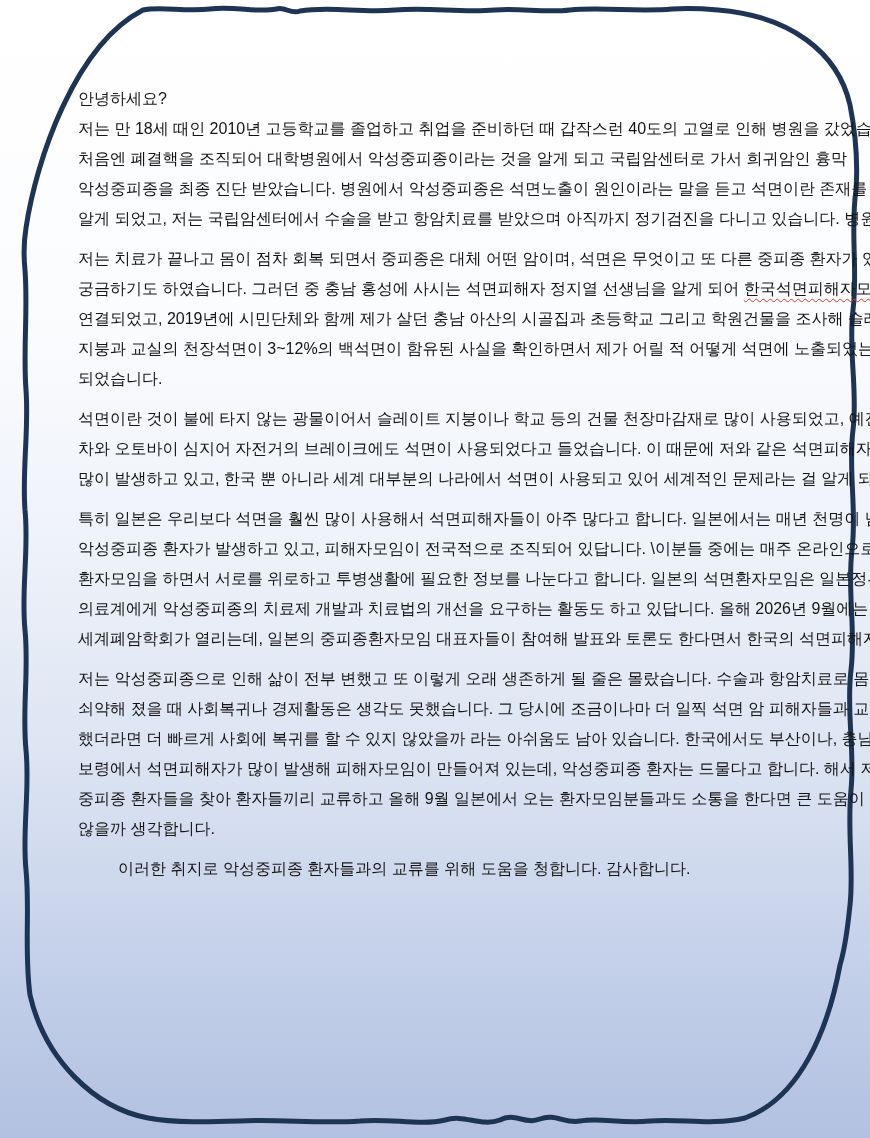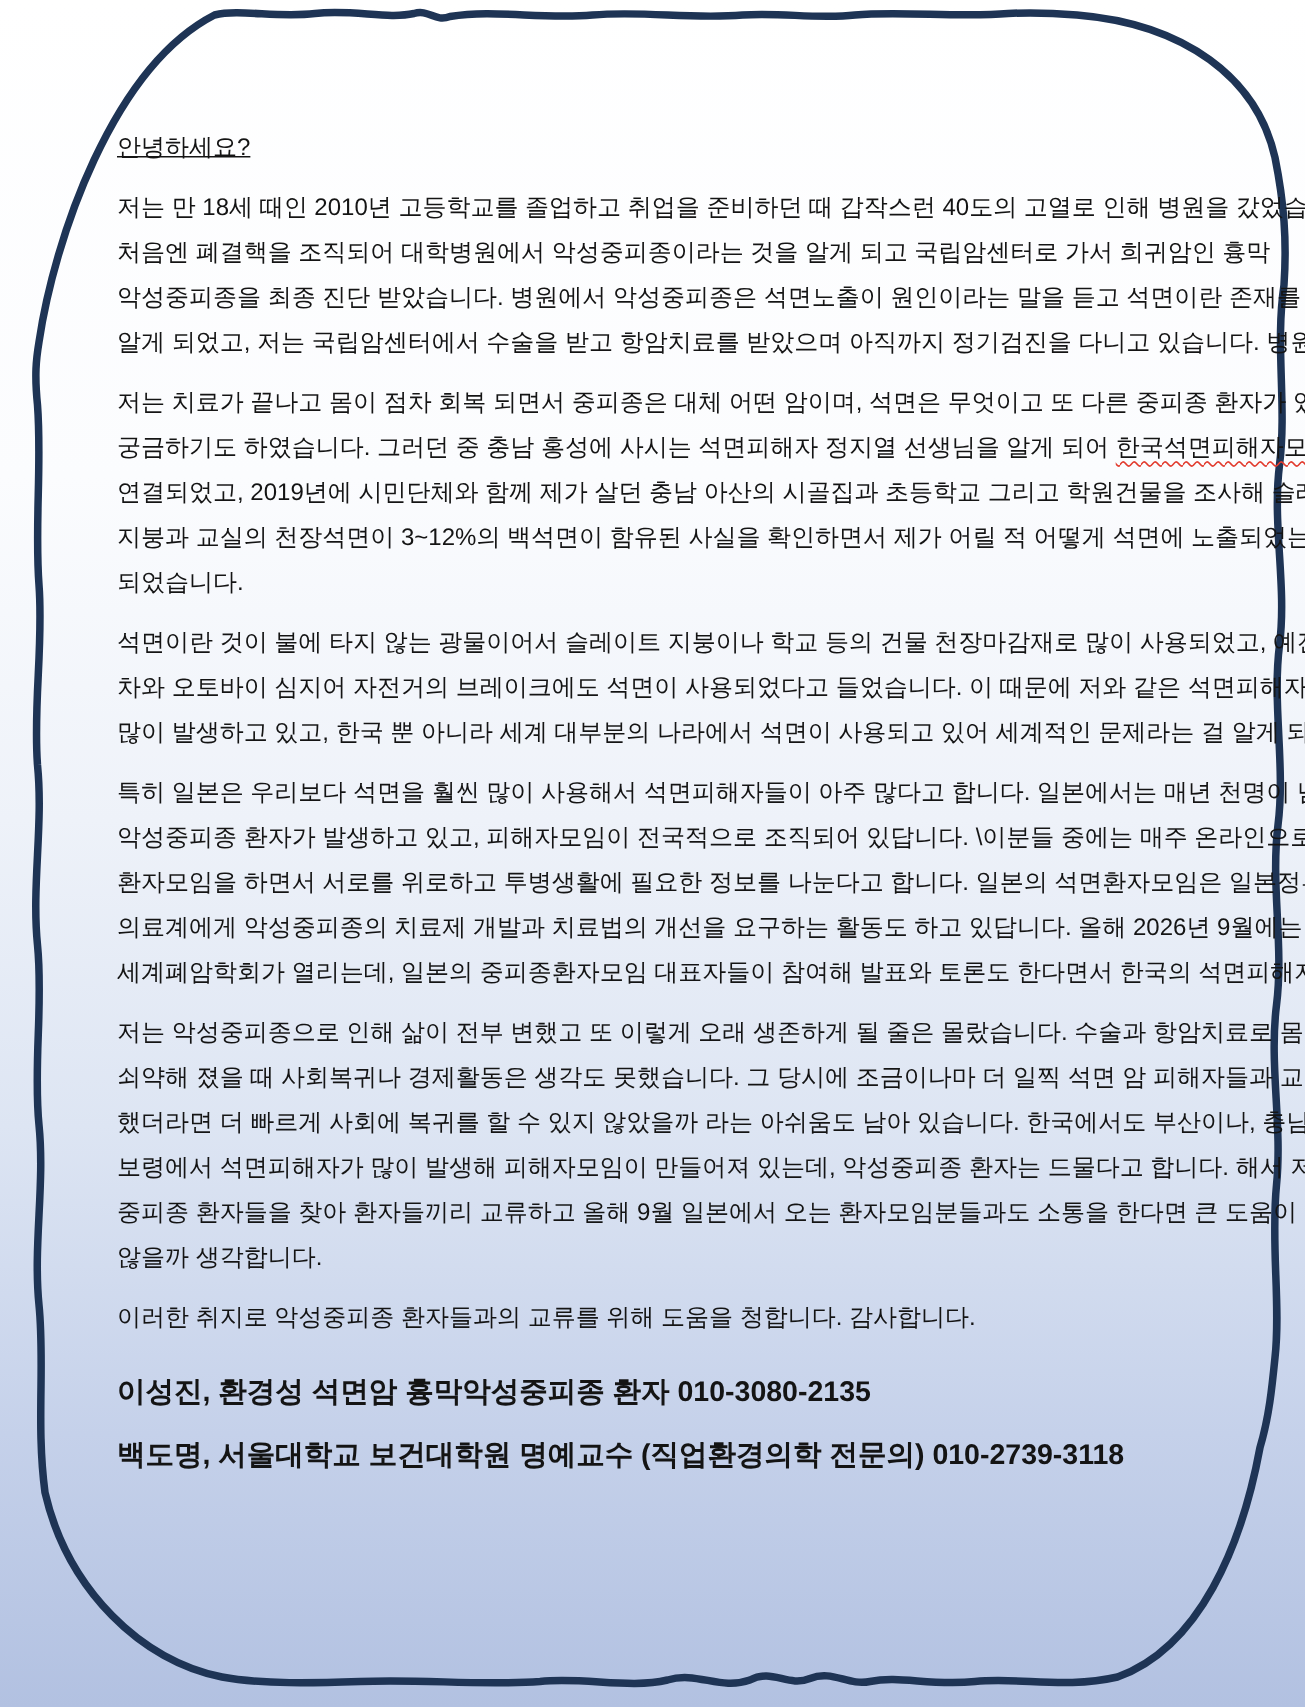--- a/index.html
+++ b/index.html
@@ -38,30 +38,29 @@
   .line {
     white-space: nowrap;
     height: 30px;
     line-height: 30px;
     font-size: 16px;
   }
   .para {
     margin: 0 0 10px 0;
   }
   .greeting {
-    margin-bottom: 10px;
-    text-decoration: underline;
   }
   .misspell {
     text-decoration: underline wavy #e23b2e;
     text-decoration-thickness: 1px;
     text-underline-offset: 4px;
   }
   .closing-block .line {
     height: 30px;
+    margin-left: 40px;
   }
   .signature-block {
     margin-top: 14px;
   }
   .signature-block .line {
     font-size: 19px;
     font-weight: bold;
     height: 42px;
     line-height: 42px;
   }
@@ -147,18 +146,14 @@
     <div class="line">했더라면 더 빠르게 사회에 복귀를 할 수 있지 않았을까 라는 아쉬움도 남아 있습니다. 한국에서도 부산이나, 충남 홍성과</div>
     <div class="line">보령에서 석면피해자가 많이 발생해 피해자모임이 만들어져 있는데, 악성중피종 환자는 드물다고 합니다. 해서 저와 같은</div>
     <div class="line">중피종 환자들을 찾아 환자들끼리 교류하고 올해 9월 일본에서 오는 환자모임분들과도 소통을 한다면 큰 도움이 되지</div>
     <div class="line">않을까 생각합니다.</div>
   </div>
 
   <div class="closing-block">
     <div class="line">이러한 취지로 악성중피종 환자들과의 교류를 위해 도움을 청합니다. 감사합니다.</div>
   </div>
 
-  <div class="signature-block">
-    <div class="line">이성진, 환경성 석면암 흉막악성중피종 환자 010-3080-2135</div>
-    <div class="line">백도명, 서울대학교 보건대학원 명예교수 (직업환경의학 전문의) 010-2739-3118</div>
-  </div>
 
 </div>
 
 </body></html>

